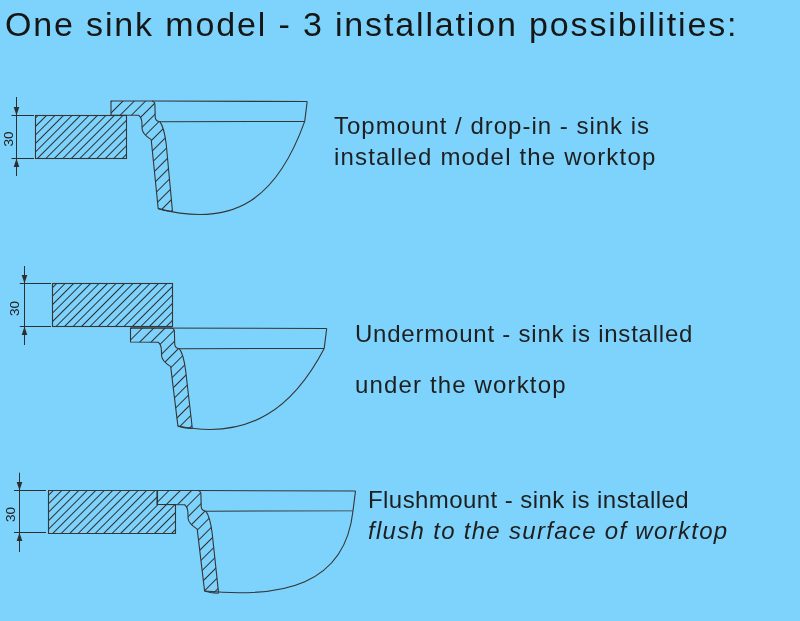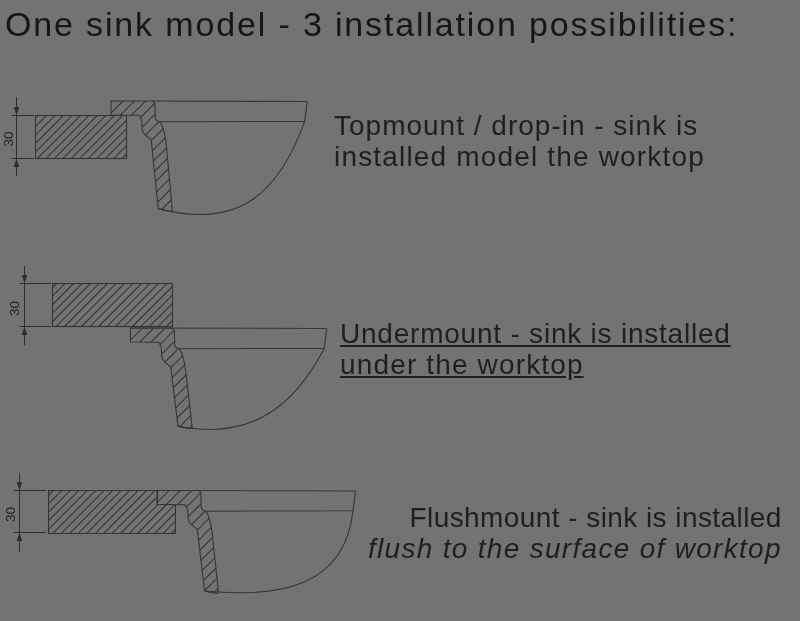--- a/index.html
+++ b/index.html
@@ -1,34 +1,34 @@
 <!DOCTYPE html>
 <html><head>
 <meta charset="utf-8">
 <style>
   html,body{margin:0;padding:0;background:#fff;}
-  #page{position:relative;width:800px;height:621px;background:#737373;overflow:hidden;
+  #page{position:relative;width:800px;height:621px;background:#7dd3fc;overflow:hidden;
         font-family:"Liberation Sans", sans-serif;color:#1c1c1c;}
-  .t{position:absolute;white-space:nowrap;line-height:31px;font-size:28px;color:#1f1f1f;}
+  .t{position:absolute;white-space:nowrap;line-height:31px;font-size:24px;color:#1f1f1f;}
   .t span{display:block;}
   #title{position:absolute;left:5px;top:3.9px;white-space:nowrap;line-height:40px;font-size:34px;letter-spacing:1.85px;color:#161616;}
 </style>
 </head>
 <body>
 <div id="page">
 <div id="title">One sink model - 3 installation possibilities:</div>
 <div class="t" style="left:334px;top:109.5px;">
       <span style="letter-spacing:1.0px;">Topmount / drop-in - sink is</span>
       <span style="letter-spacing:1.17px;">installed model the worktop</span>
     </div>
-<div class="t" style="left:340px;top:318.3px;text-decoration:underline;">
+<div class="t" style="left:355px;top:318.3px;">
       <span style="letter-spacing:0.78px;">Undermount - sink is installed</span>
-      <span style="letter-spacing:1.15px;">under the worktop</span>
+      <span style="letter-spacing:1.15px;margin-top:20px;">under the worktop</span>
     </div>
-<div class="t" style="left:368px;top:502px;text-align:right;">
+<div class="t" style="left:368px;top:484px;">
       <span style="letter-spacing:0.43px;">Flushmount - sink is installed</span>
       <span style="letter-spacing:1.3px;font-style:italic;">flush to the surface of worktop</span>
     </div>
 
 <svg width="800" height="621" viewBox="0 0 800 621" style="position:absolute;left:0;top:0;">
 <defs>
   <pattern id="hw" width="10" height="6" patternUnits="userSpaceOnUse" patternTransform="rotate(-45)">
     <line x1="0" y1="0.5" x2="10" y2="0.5" stroke="#2f2f2f" stroke-width="1"></line>
   </pattern>
   <pattern id="hs" width="10" height="8" patternUnits="userSpaceOnUse" patternTransform="rotate(-45)">

